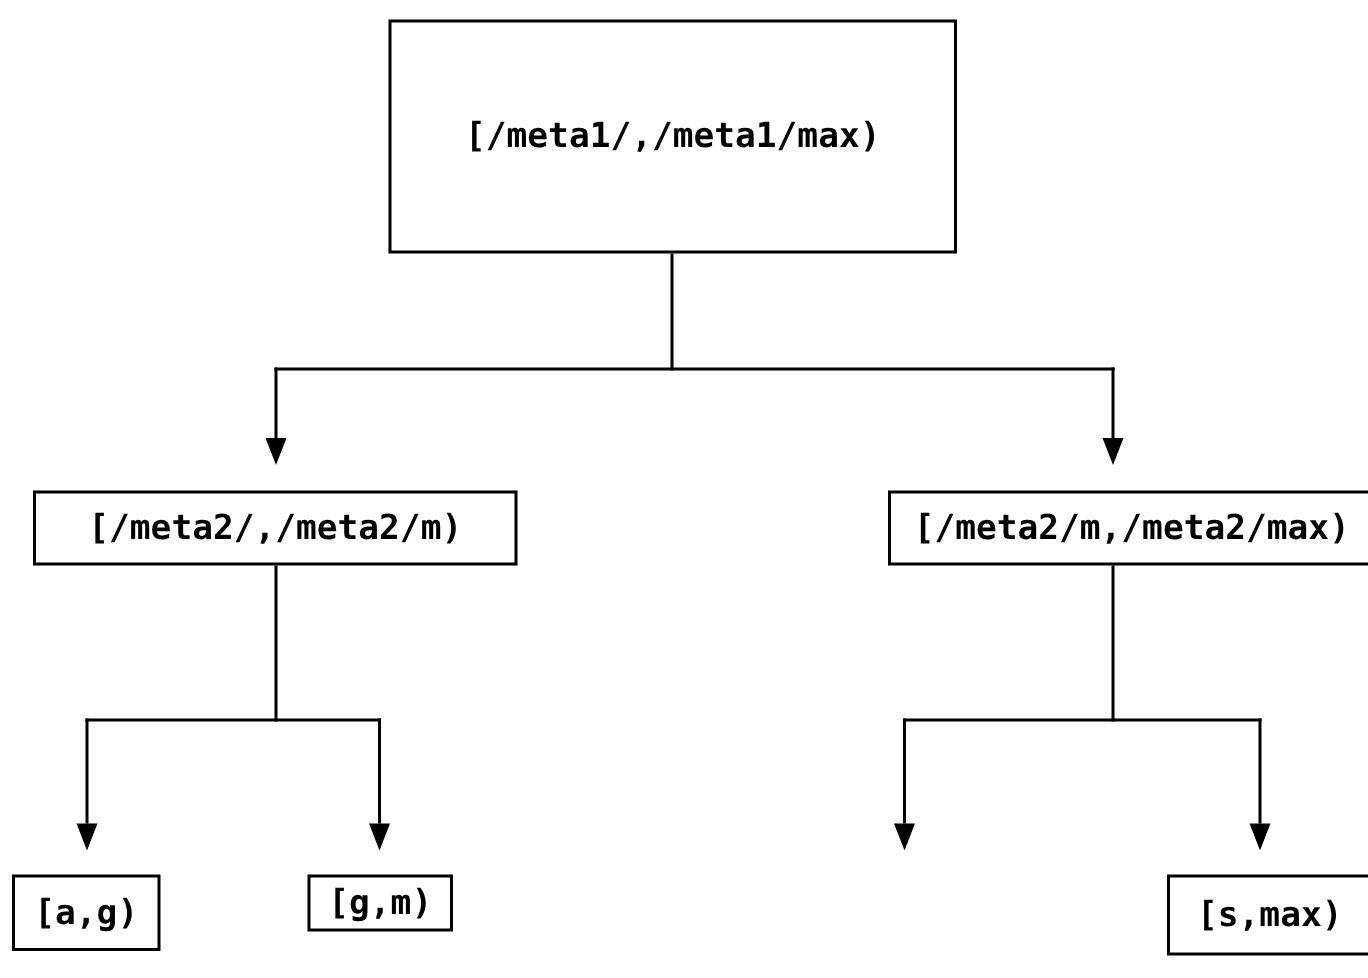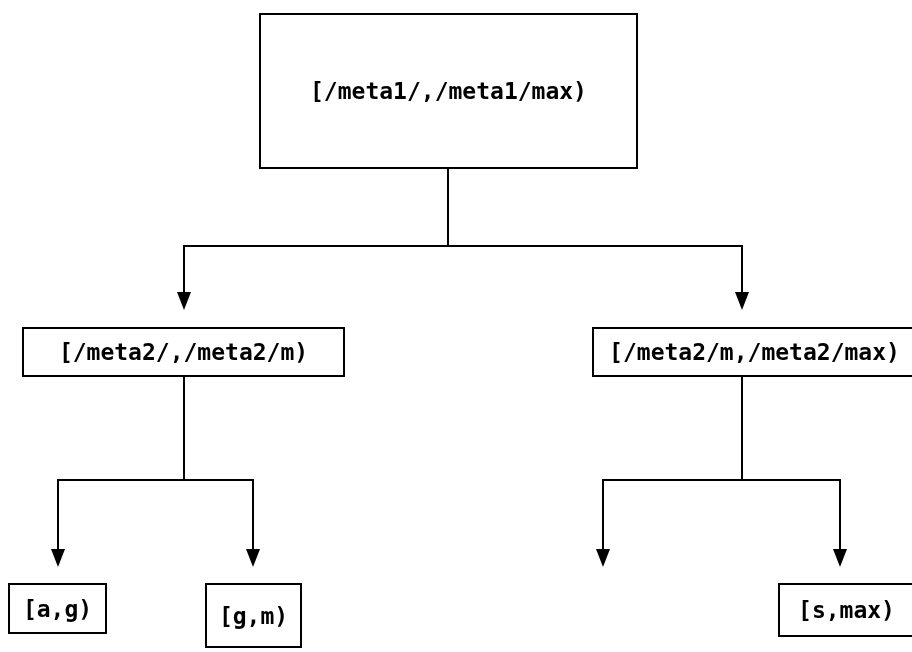--- a/index.html
+++ b/index.html
@@ -39,21 +39,21 @@
     border-left: 7px solid transparent;
     border-right: 7px solid transparent;
     border-top: 18px solid #000000;
   }
 
   
   .node-root      { left: 259px; top: 13px;  width: 379px; height: 156px; }
   .node-l2-left   { left: 22px;  top: 327px; width: 323px; height: 50px; text-align: right; }
   .node-l2-right  { left: 580px; top: 327px; width: 325px; height: 50px; margin-left: 12px; }
   .node-leaf-ag   { left: 8px;   top: 583px; width: 99px;  height: 51px; align-items: center; }
-  .node-leaf-gm   { left: 205px; top: 583px; width: 97px;  height: 65px; }
+  .node-leaf-gm   { left: 205px; top: 583px; width: 97px;  height: 38px; }
   .node-leaf-ms   { left: 553px; top: 583px; width: 100px; height: 54px; }
   .node-leaf-smax { left: 778px; top: 583px; width: 137px; height: 54px; }
 
   
   .stem-root   { left: 447px; top: 169px; width: 2px;   height: 78px; }
   .bar-l1      { left: 183px; top: 245px; width: 560px; height: 2px; }
   .drop-l1-a   { left: 183px; top: 245px; width: 2px;   height: 47px; }
   .drop-l1-b   { left: 741px; top: 245px; width: 2px;   height: 47px; }
   .arrow-l1-a  { left: 177px; top: 292px; }
   .arrow-l1-b  { left: 735px; top: 292px; }

